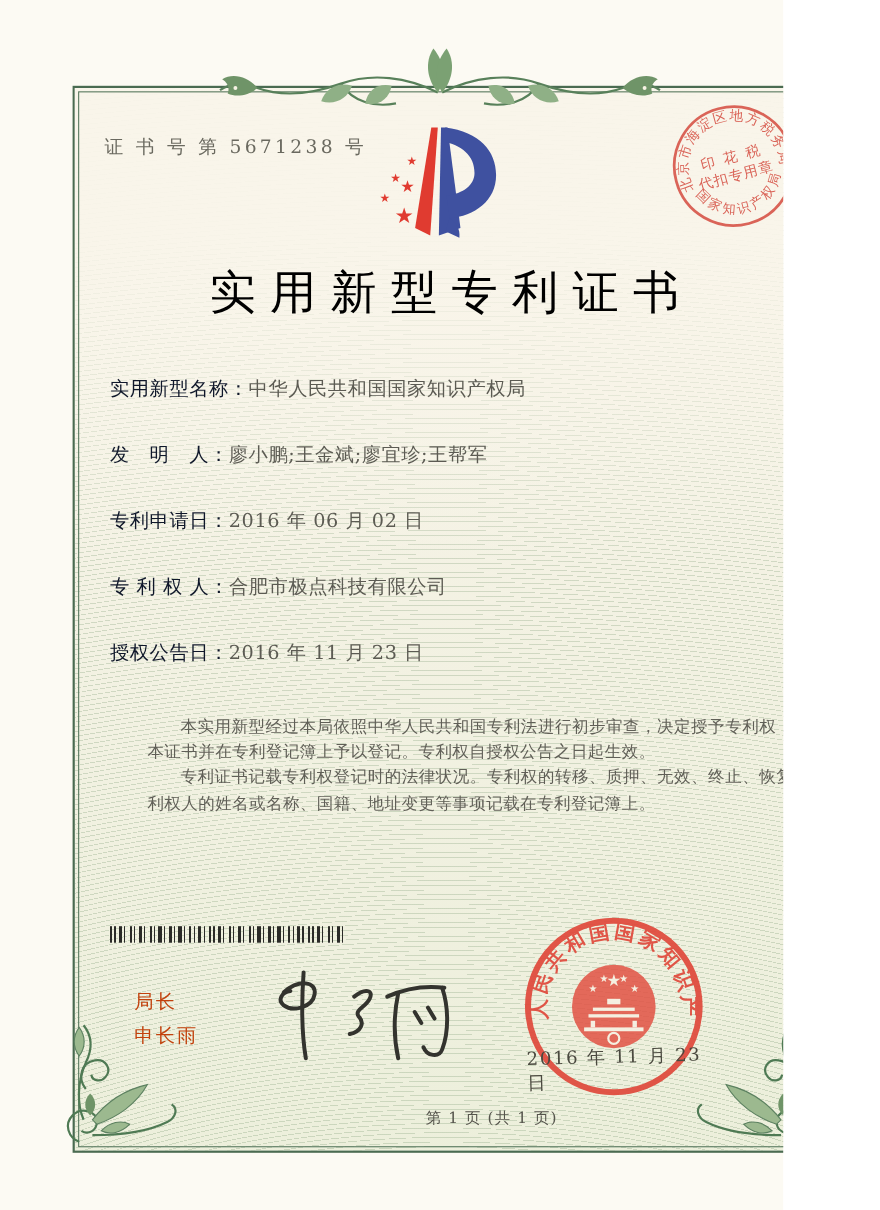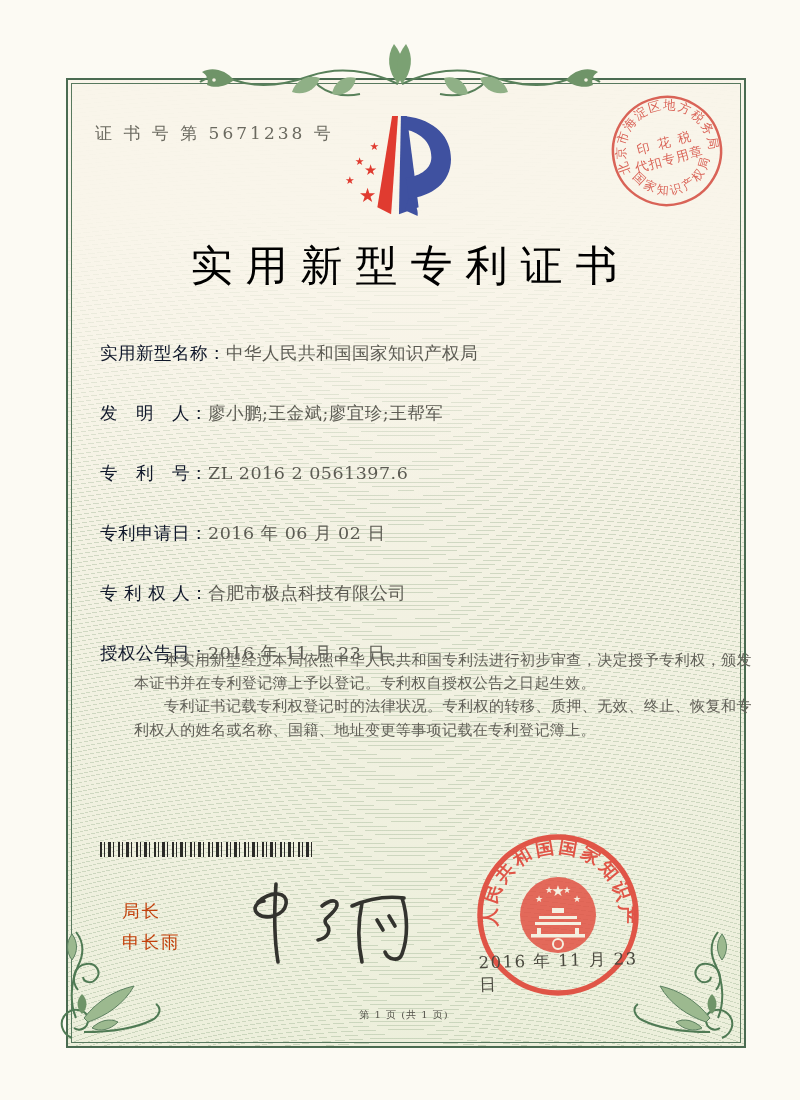--- a/index.html
+++ b/index.html
@@ -1,17 +1,17 @@
 <!DOCTYPE html>
 <html><head>
 <meta charset="utf-8">
 <style>
   html,body{margin:0;padding:0;}
   body{width:800px;height:1100px;font-family:"DejaVu Serif","Liberation Serif",serif;}
-  .paper{position:relative;width:800px;height:1100px;background:#fcfaf3;overflow:hidden;}
+  .paper{position:relative;width:712px;height:1100px;background:#fcfaf3;overflow:hidden;}
 
   
   .frame{position:absolute;left:66px;top:78px;width:676px;height:966px;
          border:2px solid #4a6b51;
          background:linear-gradient(175deg,#f9f5ea 6%,#f4f2e4 42%,#ecefdb 100%);}
   .frame-inner{position:absolute;left:3px;top:3px;right:3px;bottom:3px;border:1px solid #58795e;}
   .guilloche{position:absolute;left:0;top:0;right:0;bottom:0;
      background:repeating-radial-gradient(1400px 900px at 50% 140%,
         rgba(126,156,118,0) 0 5.5px, rgba(126,156,118,0.30) 5.5px 6.6px);}
   .topwash{position:absolute;left:0;top:0;right:0;height:45%;
@@ -42,21 +42,21 @@
 
   .signer{left:122px;top:896px;font-family:"DejaVu Sans","Liberation Sans",sans-serif;
           font-size:17.5px;line-height:31px;color:#c2410c;letter-spacing:2px;}
 
   .signature{left:238px;top:872px;}
   .seal{left:473px;top:830px;opacity:.93;}
   .seal-date{left:479px;top:950px;width:170px;font-size:16.5px;letter-spacing:1.5px;
              color:#4a493f;transform:rotate(-1.5deg);z-index:6;}
 
   .footer{left:66px;top:1008px;width:676px;text-align:center;
-          font-size:10px;letter-spacing:1px;color:#55544c;}
+          font-size:14px;letter-spacing:1px;color:#55544c;padding-left:43px;}
 
   .top-ornament{left:170px;top:38px;z-index:3;}
   .corner-left{left:48px;top:918px;z-index:3;}
   .corner-right{left:626px;top:918px;z-index:3;transform:scaleX(-1);}
   .tax-stamp{left:602px;top:86px;z-index:4;}
   .logo{left:338px;top:114px;}
 </style>
 </head>
 <body>
 
@@ -163,23 +163,20 @@
   <div class="abs title">实用新型专利证书</div>
 
   <div class="abs fields">
     <div class="row">
       <span class="lab">实用新型名称：</span><span class="val">中华人民共和国国家知识产权局</span>
     </div>
     <div class="row">
       <span class="lab">发　明　人：</span><span class="val">廖小鹏;王金斌;廖宜珍;王帮军</span>
     </div>
     <div class="row">
-      <span class="lab">专　利　号：</span><span class="val">ZL 2016 2 0561397.6</span>
-    </div>
-    <div class="row">
       <span class="lab">专利申请日：</span><span class="val">2016 年 06 月 02 日</span>
     </div>
     <div class="row">
       <span class="lab">专 利 权 人：</span><span class="val">合肥市极点科技有限公司</span>
     </div>
     <div class="row">
       <span class="lab">授权公告日：</span><span class="val">2016 年 11 月 23 日</span>
     </div>
   </div>
 

